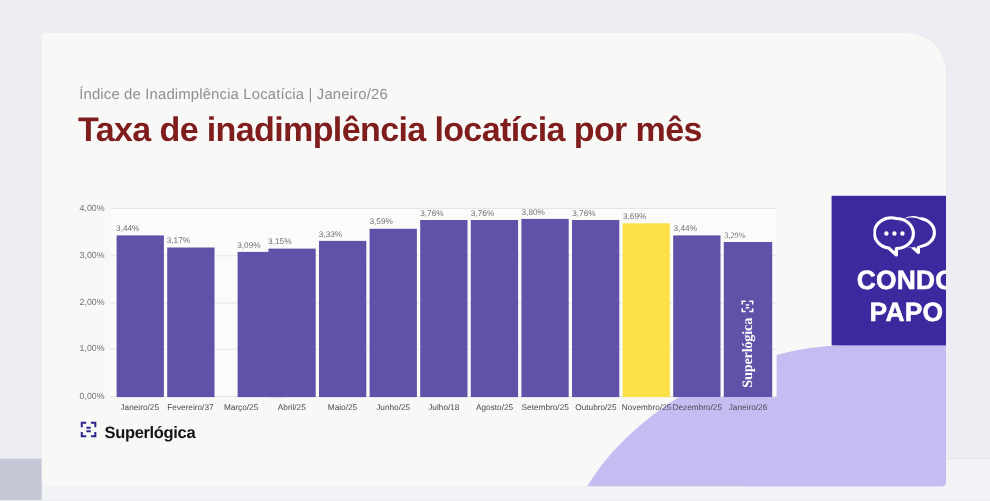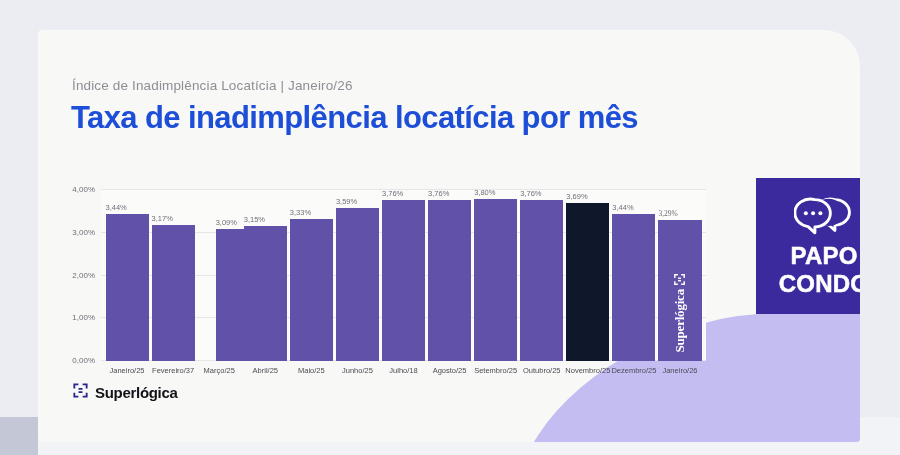--- a/index.html
+++ b/index.html
@@ -70,21 +70,21 @@
     font-size: 13.5px;
     color: #8e8e95;
     letter-spacing: .15px;
     white-space: nowrap;
   }
   .title {
     position: absolute;
     left: 33px; top: 70px;
     font-size: 31px;
     font-weight: bold;
-    color: #1d4ed8;
+    color: #7f1d1d;
     letter-spacing: -.6px;
     white-space: nowrap;
   }
   
   .chart {
     position: absolute;
     left: 16px; top: 160px;
     width: 660px; height: 195px;
   }
   .plot {
@@ -295,21 +295,21 @@
                 </div>
                 <div class="xlabel">Setembro/25</div>
               </div>
               <div class="barcol">
                 <div class="bar" style="height: 94%; background: rgb(98, 81, 168);">
                   <div class="barlabel">3,76%</div>
                 </div>
                 <div class="xlabel">Outubro/25</div>
               </div>
               <div class="barcol">
-                <div class="bar" style="height: 92.25%; background: #0f172a;">
+                <div class="bar" style="height: 92.25%; background: #fde047;">
                   <div class="barlabel">3,69%</div>
                 </div>
                 <div class="xlabel">Novembro/25</div>
               </div>
               <div class="barcol">
                 <div class="bar" style="height: 86%; background: rgb(98, 81, 168);">
                   <div class="barlabel">3,44%</div>
                 </div>
                 <div class="xlabel">Dezembro/25</div>
               </div>
@@ -364,19 +364,19 @@
             <g fill="none" stroke="#ffffff" stroke-width="3.2" stroke-linejoin="round">
               <path d="M23 4 a17 15 0 0 1 0 30 l0 6.5 l-7.5 -6.8 a17 15 0 0 1 -14.5 -14.7 a17 15 0 0 1 22 -15 Z"></path>
             </g>
             <g fill="#ffffff">
               <circle cx="13" cy="19" r="2.2"></circle>
               <circle cx="21" cy="19" r="2.2"></circle>
               <circle cx="29" cy="19" r="2.2"></circle>
             </g>
           </svg>
         </span>
+        <div class="papo-word">CONDO</div>
         <div class="papo-word">PAPO</div>
-        <div class="papo-word">CONDO</div>
       </div>
 
     </div>
   </div>
 </div>
 
 </body></html>

